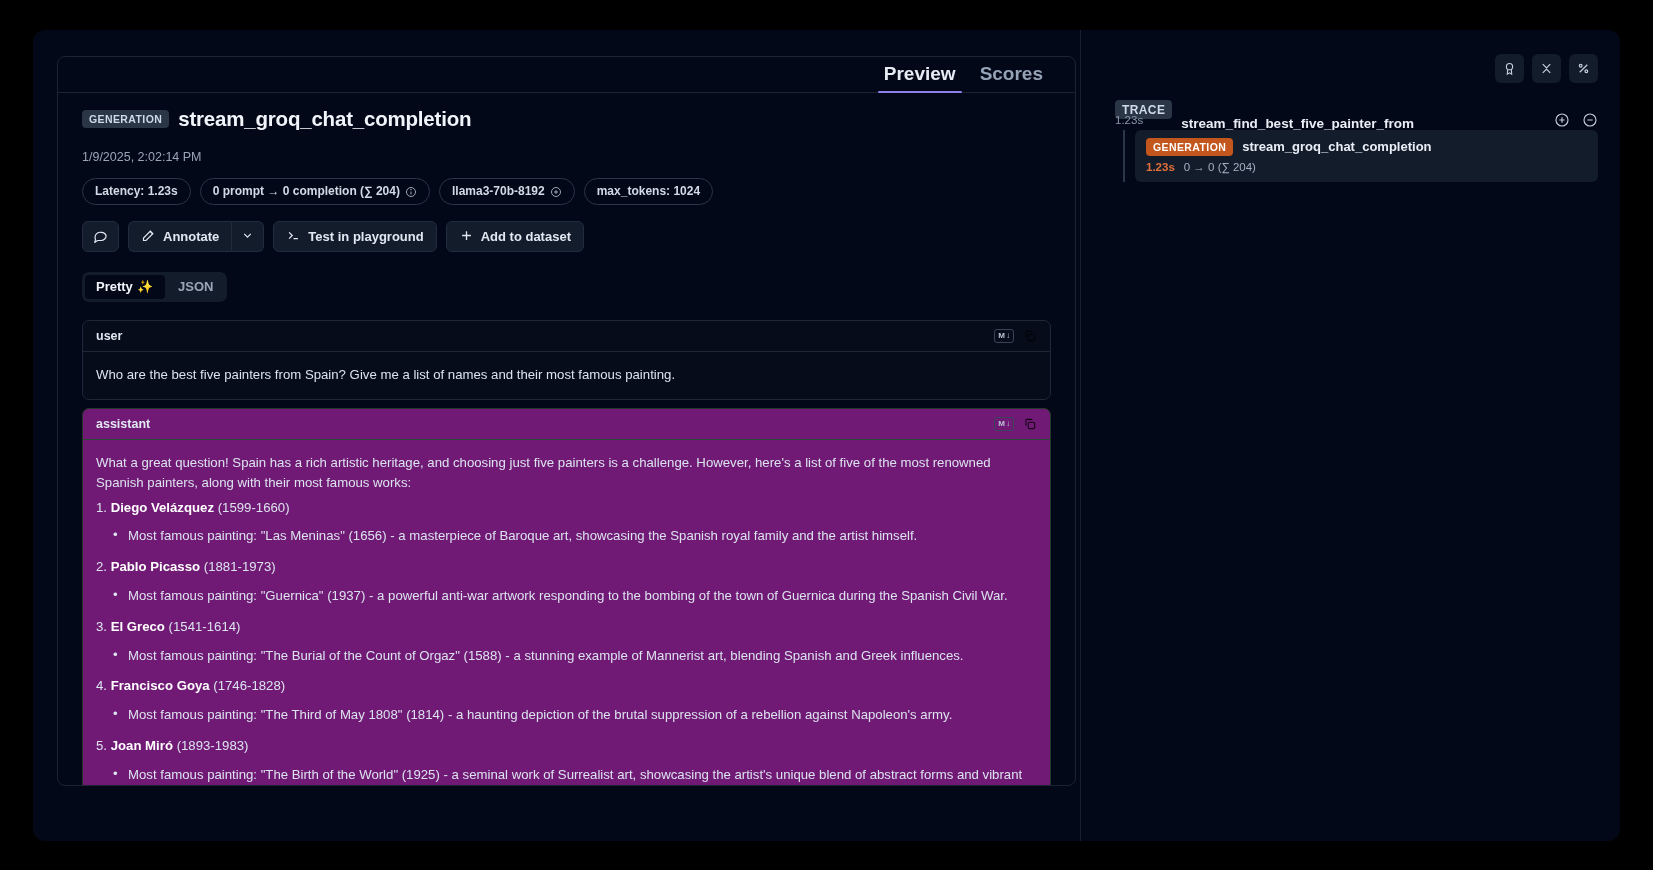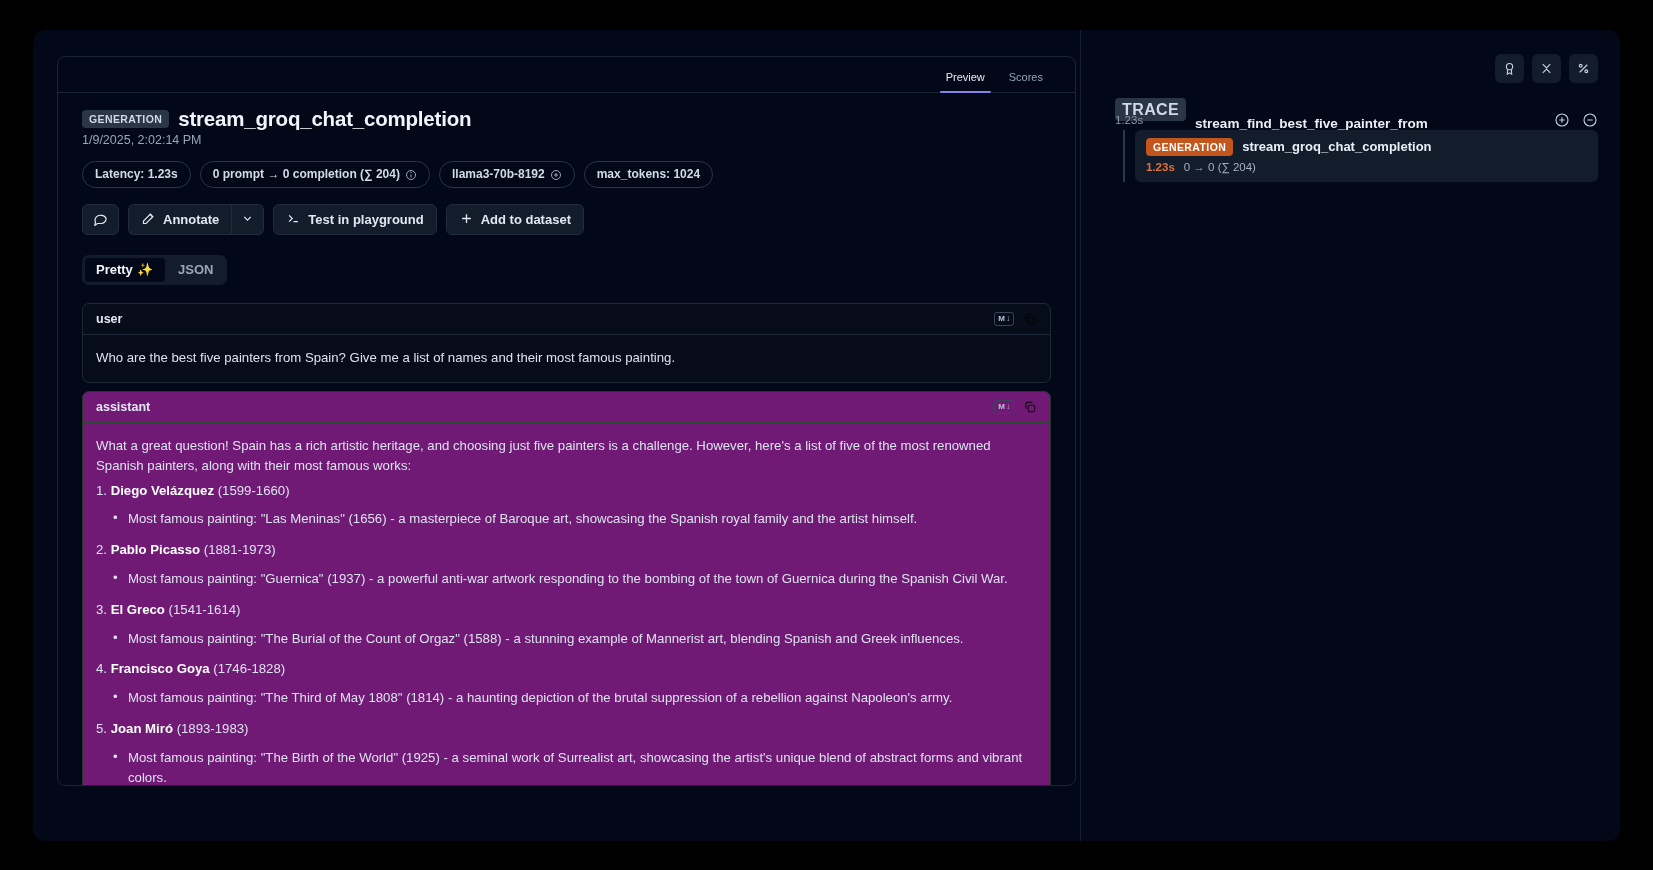--- a/index.html
+++ b/index.html
@@ -46,22 +46,22 @@
 
   .tabs-bar {
     height: 36px;
     display: flex;
     align-items: flex-end;
     justify-content: flex-end;
     padding-right: 24px;
     border-bottom: 1px solid #1b2433;
   }
   .tab {
-    font-size: 11px;
-    font-weight: normal;
+    font-size: 19px;
+    font-weight: bold;
     color: #94a3b8;
     padding: 0 8px 9px 8px;
     margin-left: 8px;
     position: relative;
     cursor: pointer;
     line-height: 1;
     margin-top: 27px;
   }
   .tab.active { color: #e7ecf4; }
   .tab.active::after {
@@ -91,21 +91,21 @@
     border-radius: 4px;
     line-height: 1;
   }
   .obs-title {
     font-size: 20.5px;
     font-weight: bold;
     color: #f1f5fb;
     letter-spacing: -0.2px;
   }
   .timestamp {
-    margin-top: 2px;
+    margin-top: 19px;
     font-size: 12.5px;
     color: #99a5b6;
   }
 
   .chip-row { display: flex; gap: 9px; margin-top: 14px; flex-wrap: nowrap; }
   .chip {
     border: 1px solid #2b3648;
     border-radius: 999px;
     padding: 5px 12px;
     font-size: 12px;
@@ -240,21 +240,21 @@
     position: absolute;
     left: 34px;
     top: 58px;
     display: flex;
     align-items: center;
     gap: 9px;
   }
   .badge-trace {
     background: #2a3546;
     color: #cfd9e8;
-    font-size: 16px;
+    font-size: 12px;
     font-weight: bold;
     letter-spacing: 0.4px;
     padding: 3.5px 7px;
     border-radius: 4px;
     line-height: 1;
   }
   .trace-name { font-size: 13.5px; font-weight: bold; color: #e9eef6; margin-top: 28px; }
   .trace-dur {
     position: absolute;
     left: 34px;

